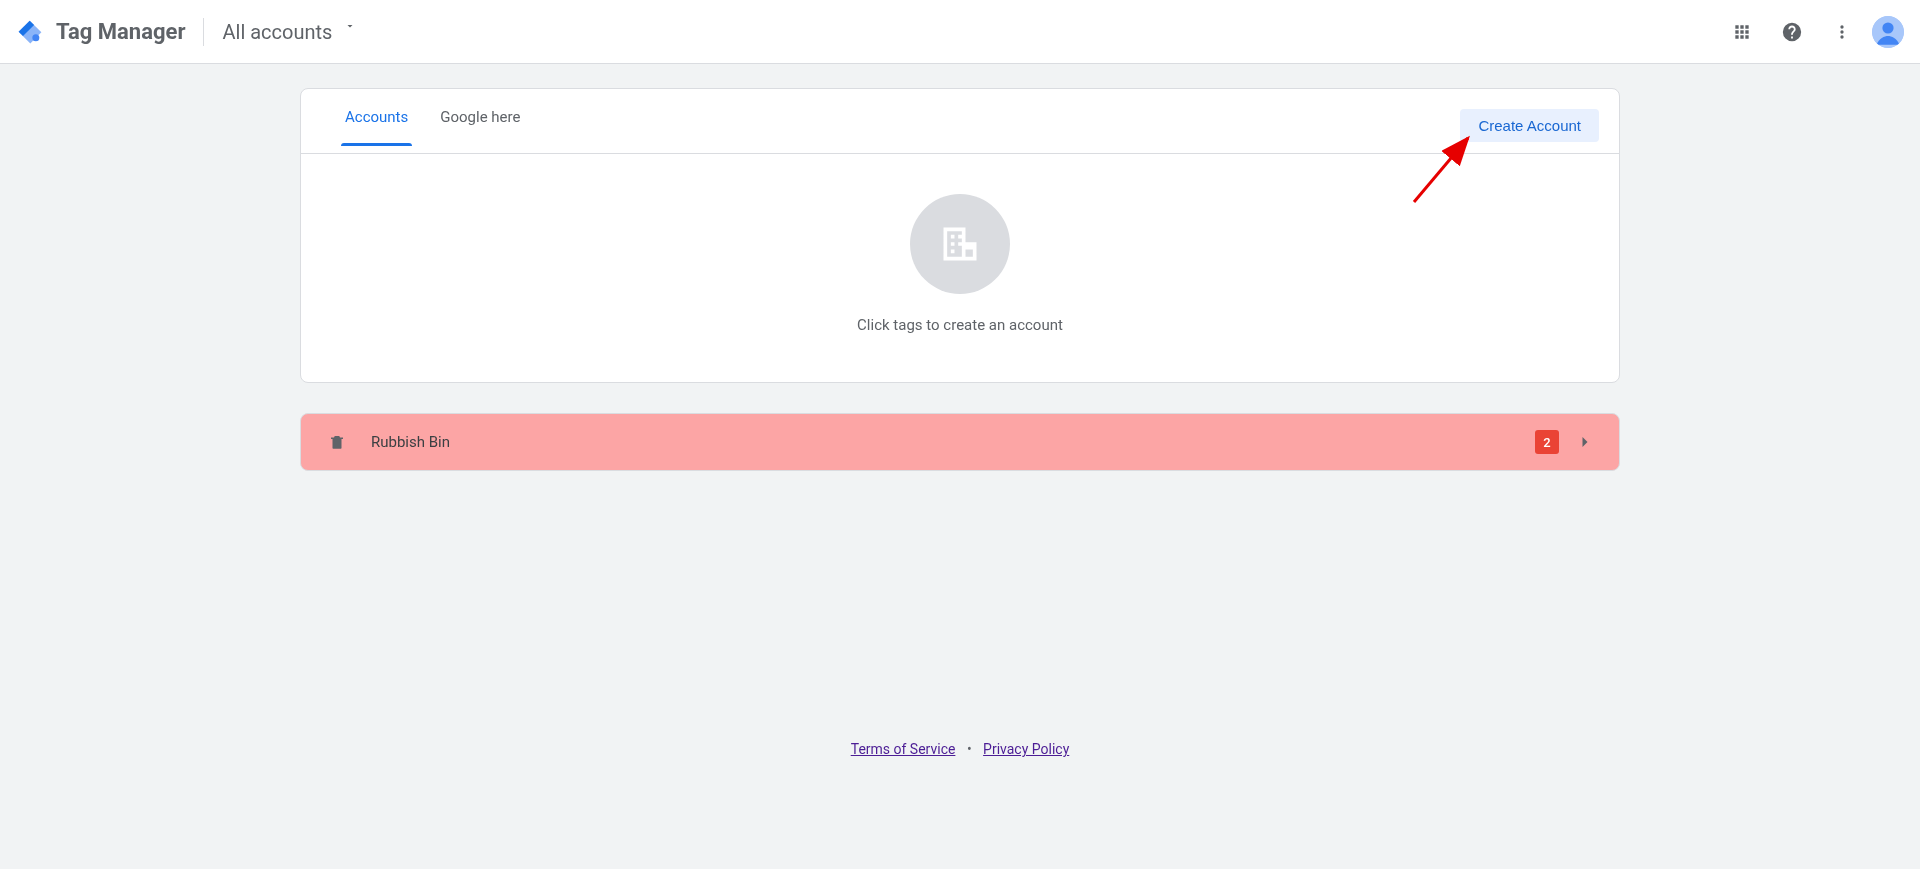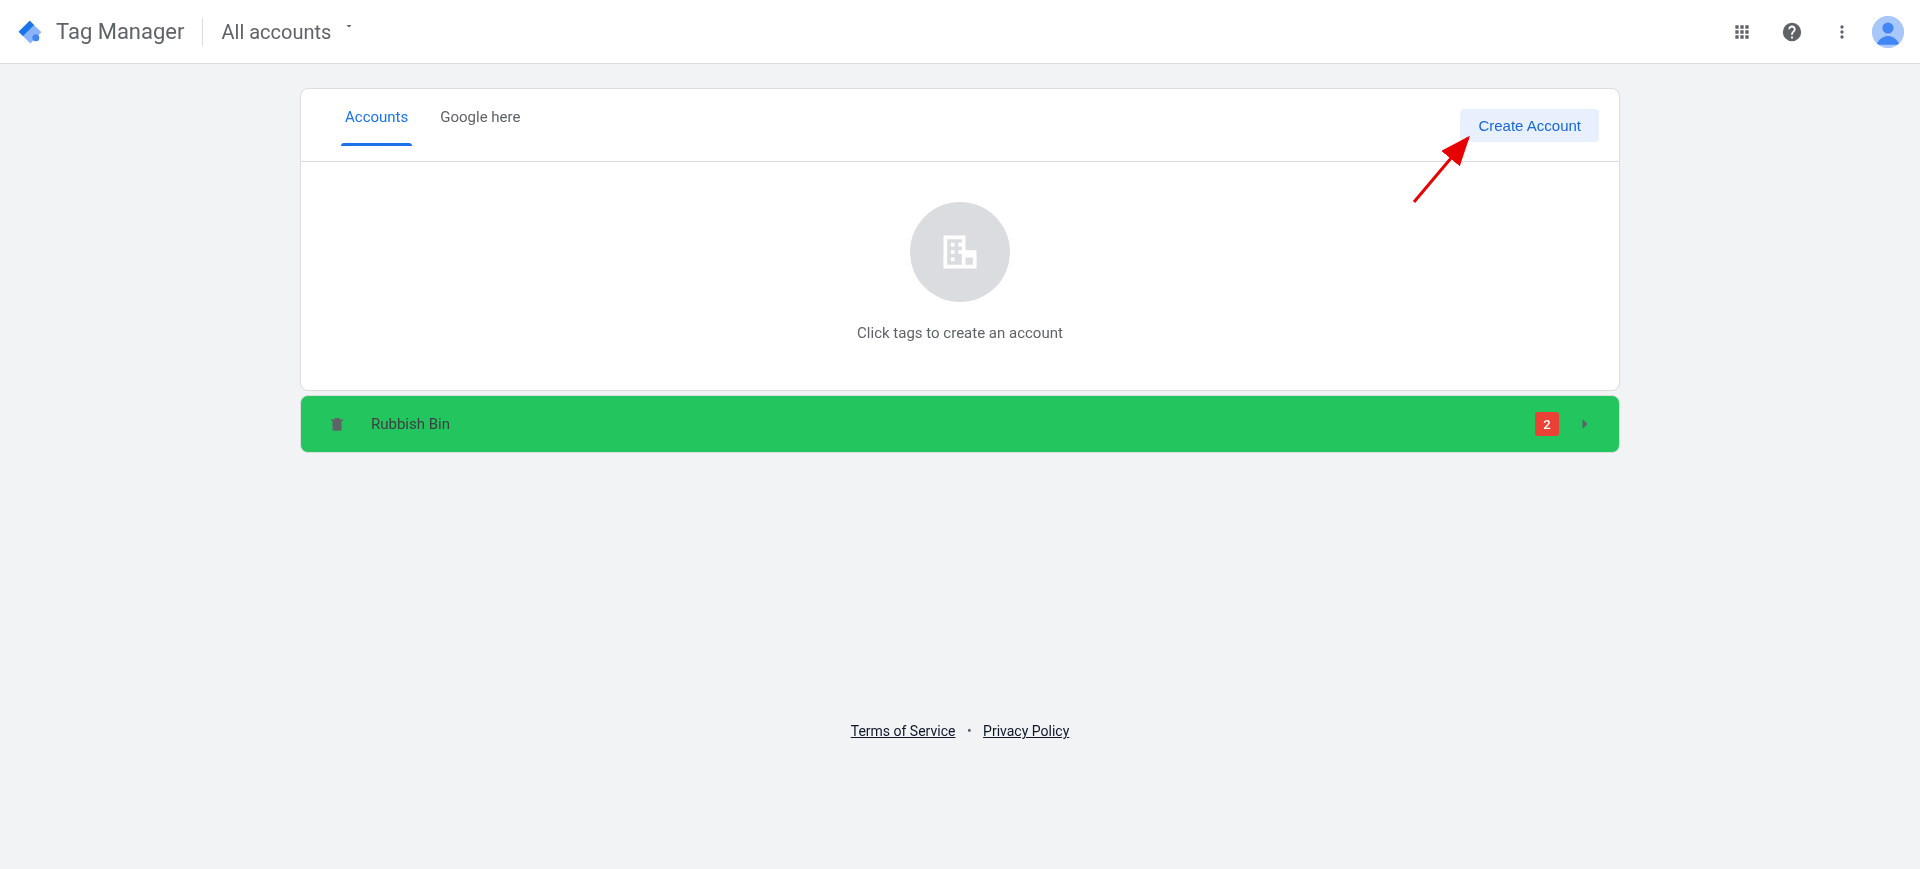--- a/index.html
+++ b/index.html
@@ -10,21 +10,21 @@
       height: 64px;
       display: flex;
       align-items: center;
       padding: 0 16px;
       background: #fff;
       border-bottom: 1px solid #dadce0;
       box-shadow: 0 1px 2px rgba(60,64,67,0.08);
     }
     .logo-wrap { display: flex; align-items: center; gap: 12px; }
     .logo-icon { width: 28px; height: 28px; display: flex; align-items: center; justify-content: center; }
-    .product-title { font-size: 22px; color: #5f6368; font-weight: 400; }
+    .product-title { font-size: 22px; color: #5f6368; font-weight: 700; }
     .divider { width: 1px; height: 28px; background: #dadce0; margin: 0 18px; }
     .breadcrumb { display: flex; align-items: flex-start; cursor: pointer; }
     .breadcrumb-text { font-size: 20px; color: #5f6368; }
     .chevron-down-icon { margin-left: 12px; color: #5f6368; }
     .header-spacer { flex: 1; }
     .header-actions { display: flex; align-items: center; gap: 10px; }
     .icon-btn { width: 40px; height: 40px; border-radius: 50%; display: flex; align-items: center; justify-content: center; cursor: pointer; color: #5f6368; }
     .avatar { width: 32px; height: 32px; border-radius: 50%; background: #a8c7fa; display: flex; align-items: center; justify-content: center; overflow: hidden; cursor: pointer; }
 
     
@@ -35,21 +35,21 @@
       background: #fff;
       border: 1px solid #dadce0;
       border-radius: 8px;
       overflow: hidden;
     }
 
     .tabs-row {
       display: flex;
       align-items: center;
       border-bottom: 1px solid #dadce0;
-      padding: 0 8px 16px 24px;
+      padding: 0 8px 8px 24px;
       min-height: 56px;
       gap: 17px;
     }
     .tabs { display: flex; gap: 24px; height: 56px; align-items: stretch; padding-left: 16px;}
     .tab { display: flex; align-items: center; font-size: 15px; color: #5f6368; cursor: pointer; position: relative; padding: 0 4px;}
     .tab.active { color: #1a73e8; }
     .tab.active::after { content:""; position: absolute; left: 0; right: 0; bottom: -1px; height: 3px; background: #1a73e8; border-radius: 3px 3px 0 0; }
     .tabs-spacer { flex: 1; }
     .create-btn {
       background: #e8f0fe;
@@ -61,21 +61,21 @@
       border: none;
       cursor: pointer;
       margin-right: 12px;
       margin-top: 17px;
     }
 
     .empty-state { padding: 40px 0 48px; display: flex; flex-direction: column; align-items: center; gap: 22px; }
     .empty-circle { width: 100px; height: 100px; border-radius: 50%; background: #dadce0; display: flex; align-items: center; justify-content: center; }
     .empty-text { font-size: 15px; color: #5f6368; cursor: pointer; }
 
-    .list-card { margin-top: 4px; background: #22c55e; border: 1px solid #dadce0; border-radius: 8px; }
+    .list-card { margin-top: 30px; background: #fca5a5; border: 1px solid #dadce0; border-radius: 8px; }
     .list-row {
       display: flex; align-items: center; height: 56px; padding: 0 24px; cursor: pointer;
     }
     .list-row .row-icon { width: 24px; display:flex; justify-content:center; color:#5f6368; }
     .list-row .row-label { margin-left: 22px; font-size: 15px; color: #3c4043; }
     .list-row .row-spacer { flex:1; }
     .badge { background:#ea4335; color:#fff; font-size:13px; font-weight:500; min-width:24px; height:24px; border-radius:3px; display:flex; align-items:center; justify-content:center; padding:0 6px; }
     .row-chevron { margin-left: 16px; color:#5f6368; }
 
     
@@ -83,21 +83,21 @@
       position: absolute;
       pointer-events: none;
     }
 
     .footer {
       text-align: center;
       margin-top: 270px;
       font-size: 14px;
       color: #5f6368;
     }
-    .footer a { color:#0f172a; text-decoration: underline; cursor:pointer; }
+    .footer a { color:#4c1d95; text-decoration: underline; cursor:pointer; }
     .footer .dot { margin: 0 8px; }
 
     svg { display:block; }
   </style>
 </head>
 <body>
 
 <div class="header">
   <div class="logo-wrap">
     <span class="logo-icon">

